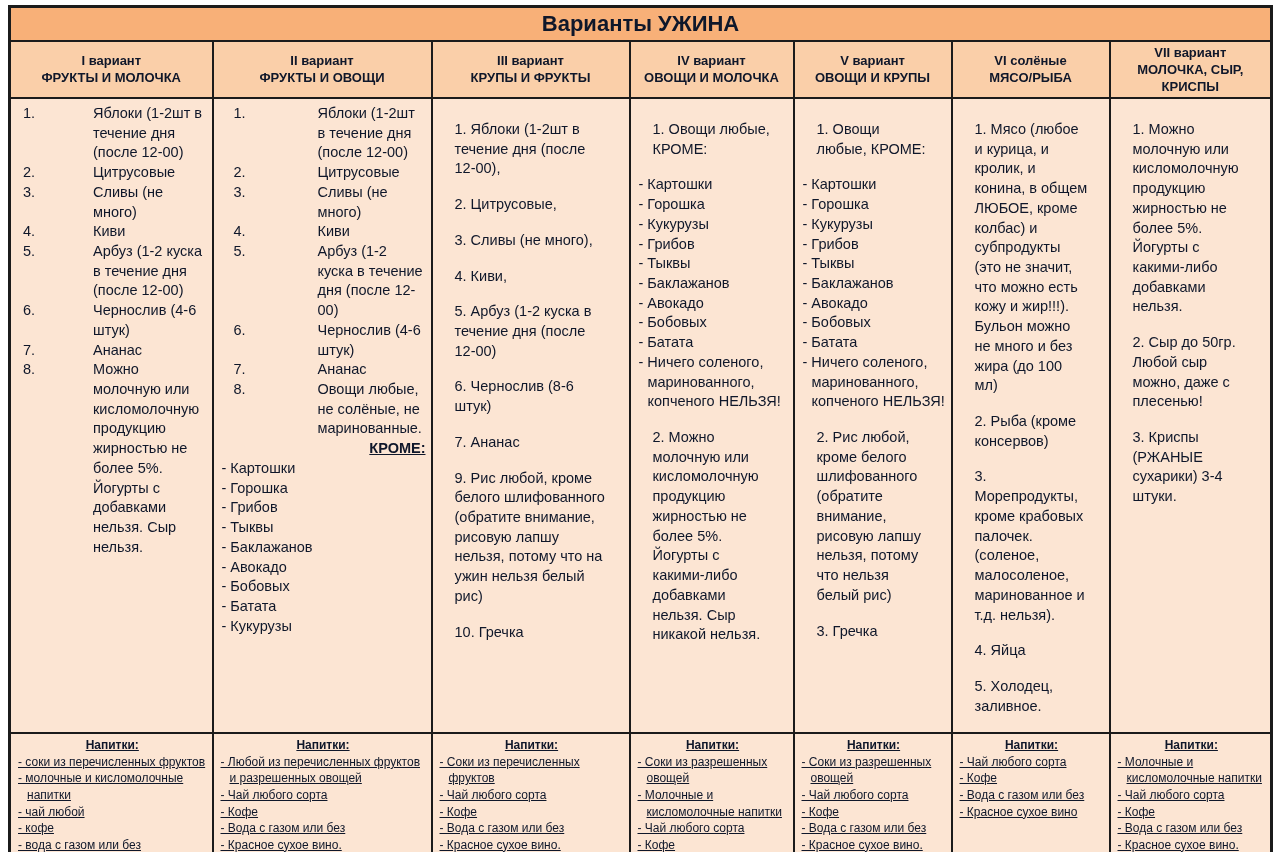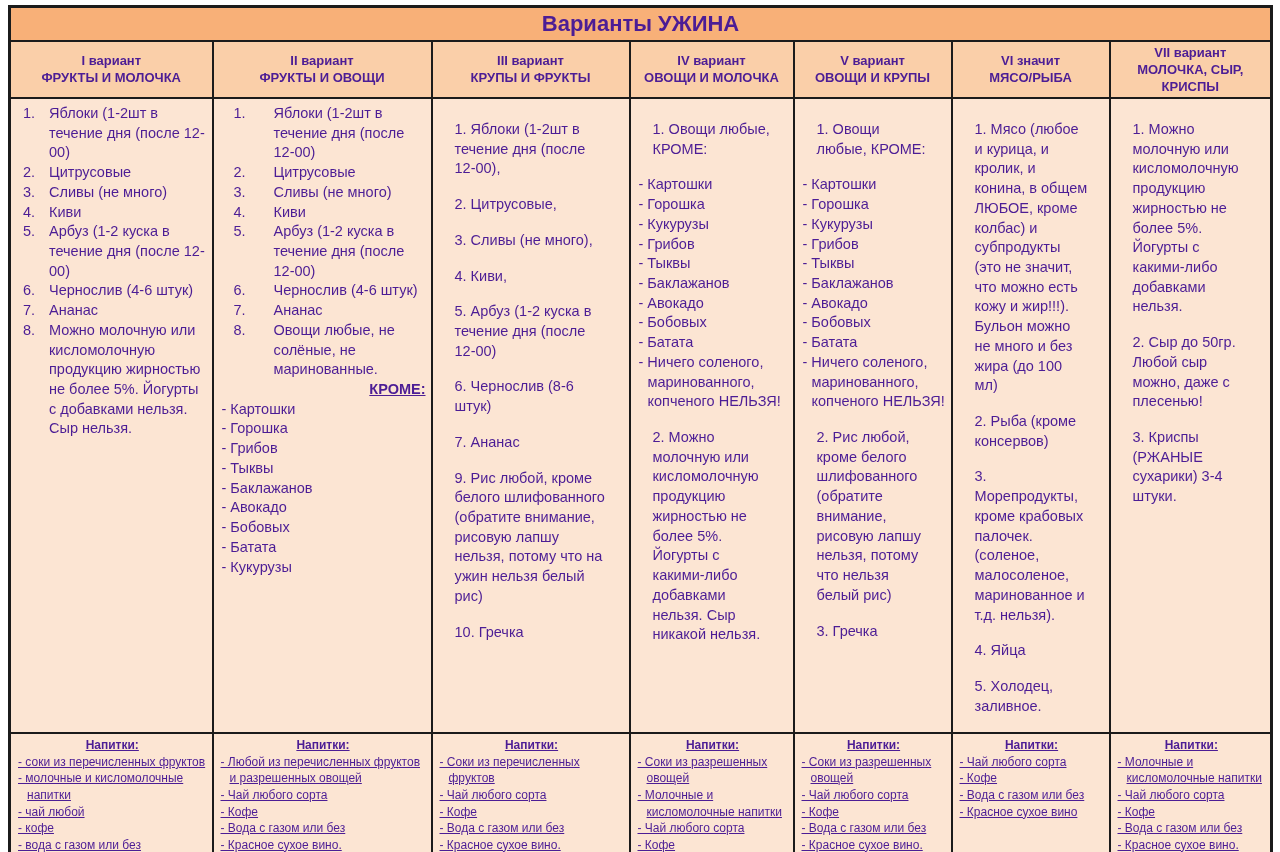--- a/index.html
+++ b/index.html
@@ -1,31 +1,31 @@
 <!DOCTYPE html>
 <html><head>
 <meta charset="utf-8">
 <style>
   html,body{margin:0;padding:0;background:#ffffff;}
   .page{width:1280px;height:852px;box-sizing:border-box;padding:5px 8px 6px 8px;
-        font-family:"Liberation Sans",sans-serif;color:#4c1d95;}
+        font-family:"Liberation Sans",sans-serif;color:#0f172a;}
   table.menu{border-collapse:collapse;width:100%;height:841px;table-layout:fixed;
         border:3px solid #1b1b1b;}
   td{border:2px solid #1b1b1b;vertical-align:top;box-sizing:border-box;overflow:hidden;}
   tr.title-row td{background:#F8B078;text-align:center;vertical-align:middle;
         font-weight:700;font-size:22px;height:34px;padding:2px 0;}
   tr.header-row td{background:#FACFA9;text-align:center;vertical-align:middle;
         font-weight:700;font-size:13px;line-height:1.32;height:50px;padding:2px 3px;}
   tr.body-row td{background:#FCE5D3;height:500px;padding:5px 5px 0 6px;
         font-size:14.5px;line-height:1.36;}
   tr.drinks-row td{background:#FCE5D3;padding:3px 3px 0 5px;font-size:12px;line-height:1.38;text-decoration:underline;}
   .num-item{display:flex;}
   .num-item .marker{flex:none;width:26px;padding-left:6px;}
   .col2 .num-item .marker{width:40px;padding-left:14px;}
-  .num-item .txt{flex:1;}
+  .num-item .txt{flex:1;margin-left:44px;}
   .krome{font-weight:700;text-decoration:underline;margin-left:32px;text-align:right;}
   .col2 .krome{margin-left:40px;}
   .dash-item,.drink-item{padding-left:11px;text-indent:-9px;}
   .plain{margin:16px;}
   .drinks-heading{text-align:center;font-weight:700;}
 </style>
 </head>
 <body>
 
 <div class="page">
@@ -58,21 +58,21 @@
           </td>
           <td>
             <div class="variant">IV вариант</div>
             <div class="category">ОВОЩИ И МОЛОЧКА</div>
           </td>
           <td>
             <div class="variant">V вариант</div>
             <div class="category">ОВОЩИ И КРУПЫ</div>
           </td>
           <td>
-            <div class="variant">VI значит</div>
+            <div class="variant">VI солёные</div>
             <div class="category">МЯСО/РЫБА</div>
           </td>
           <td>
             <div class="variant">VII вариант</div>
             <div class="category">МОЛОЧКА, СЫР, КРИСПЫ</div>
           </td>
         </tr>
     <tr class="body-row" id="body-row">
           <td class="body-cell col1">
             <div class="num-item">

